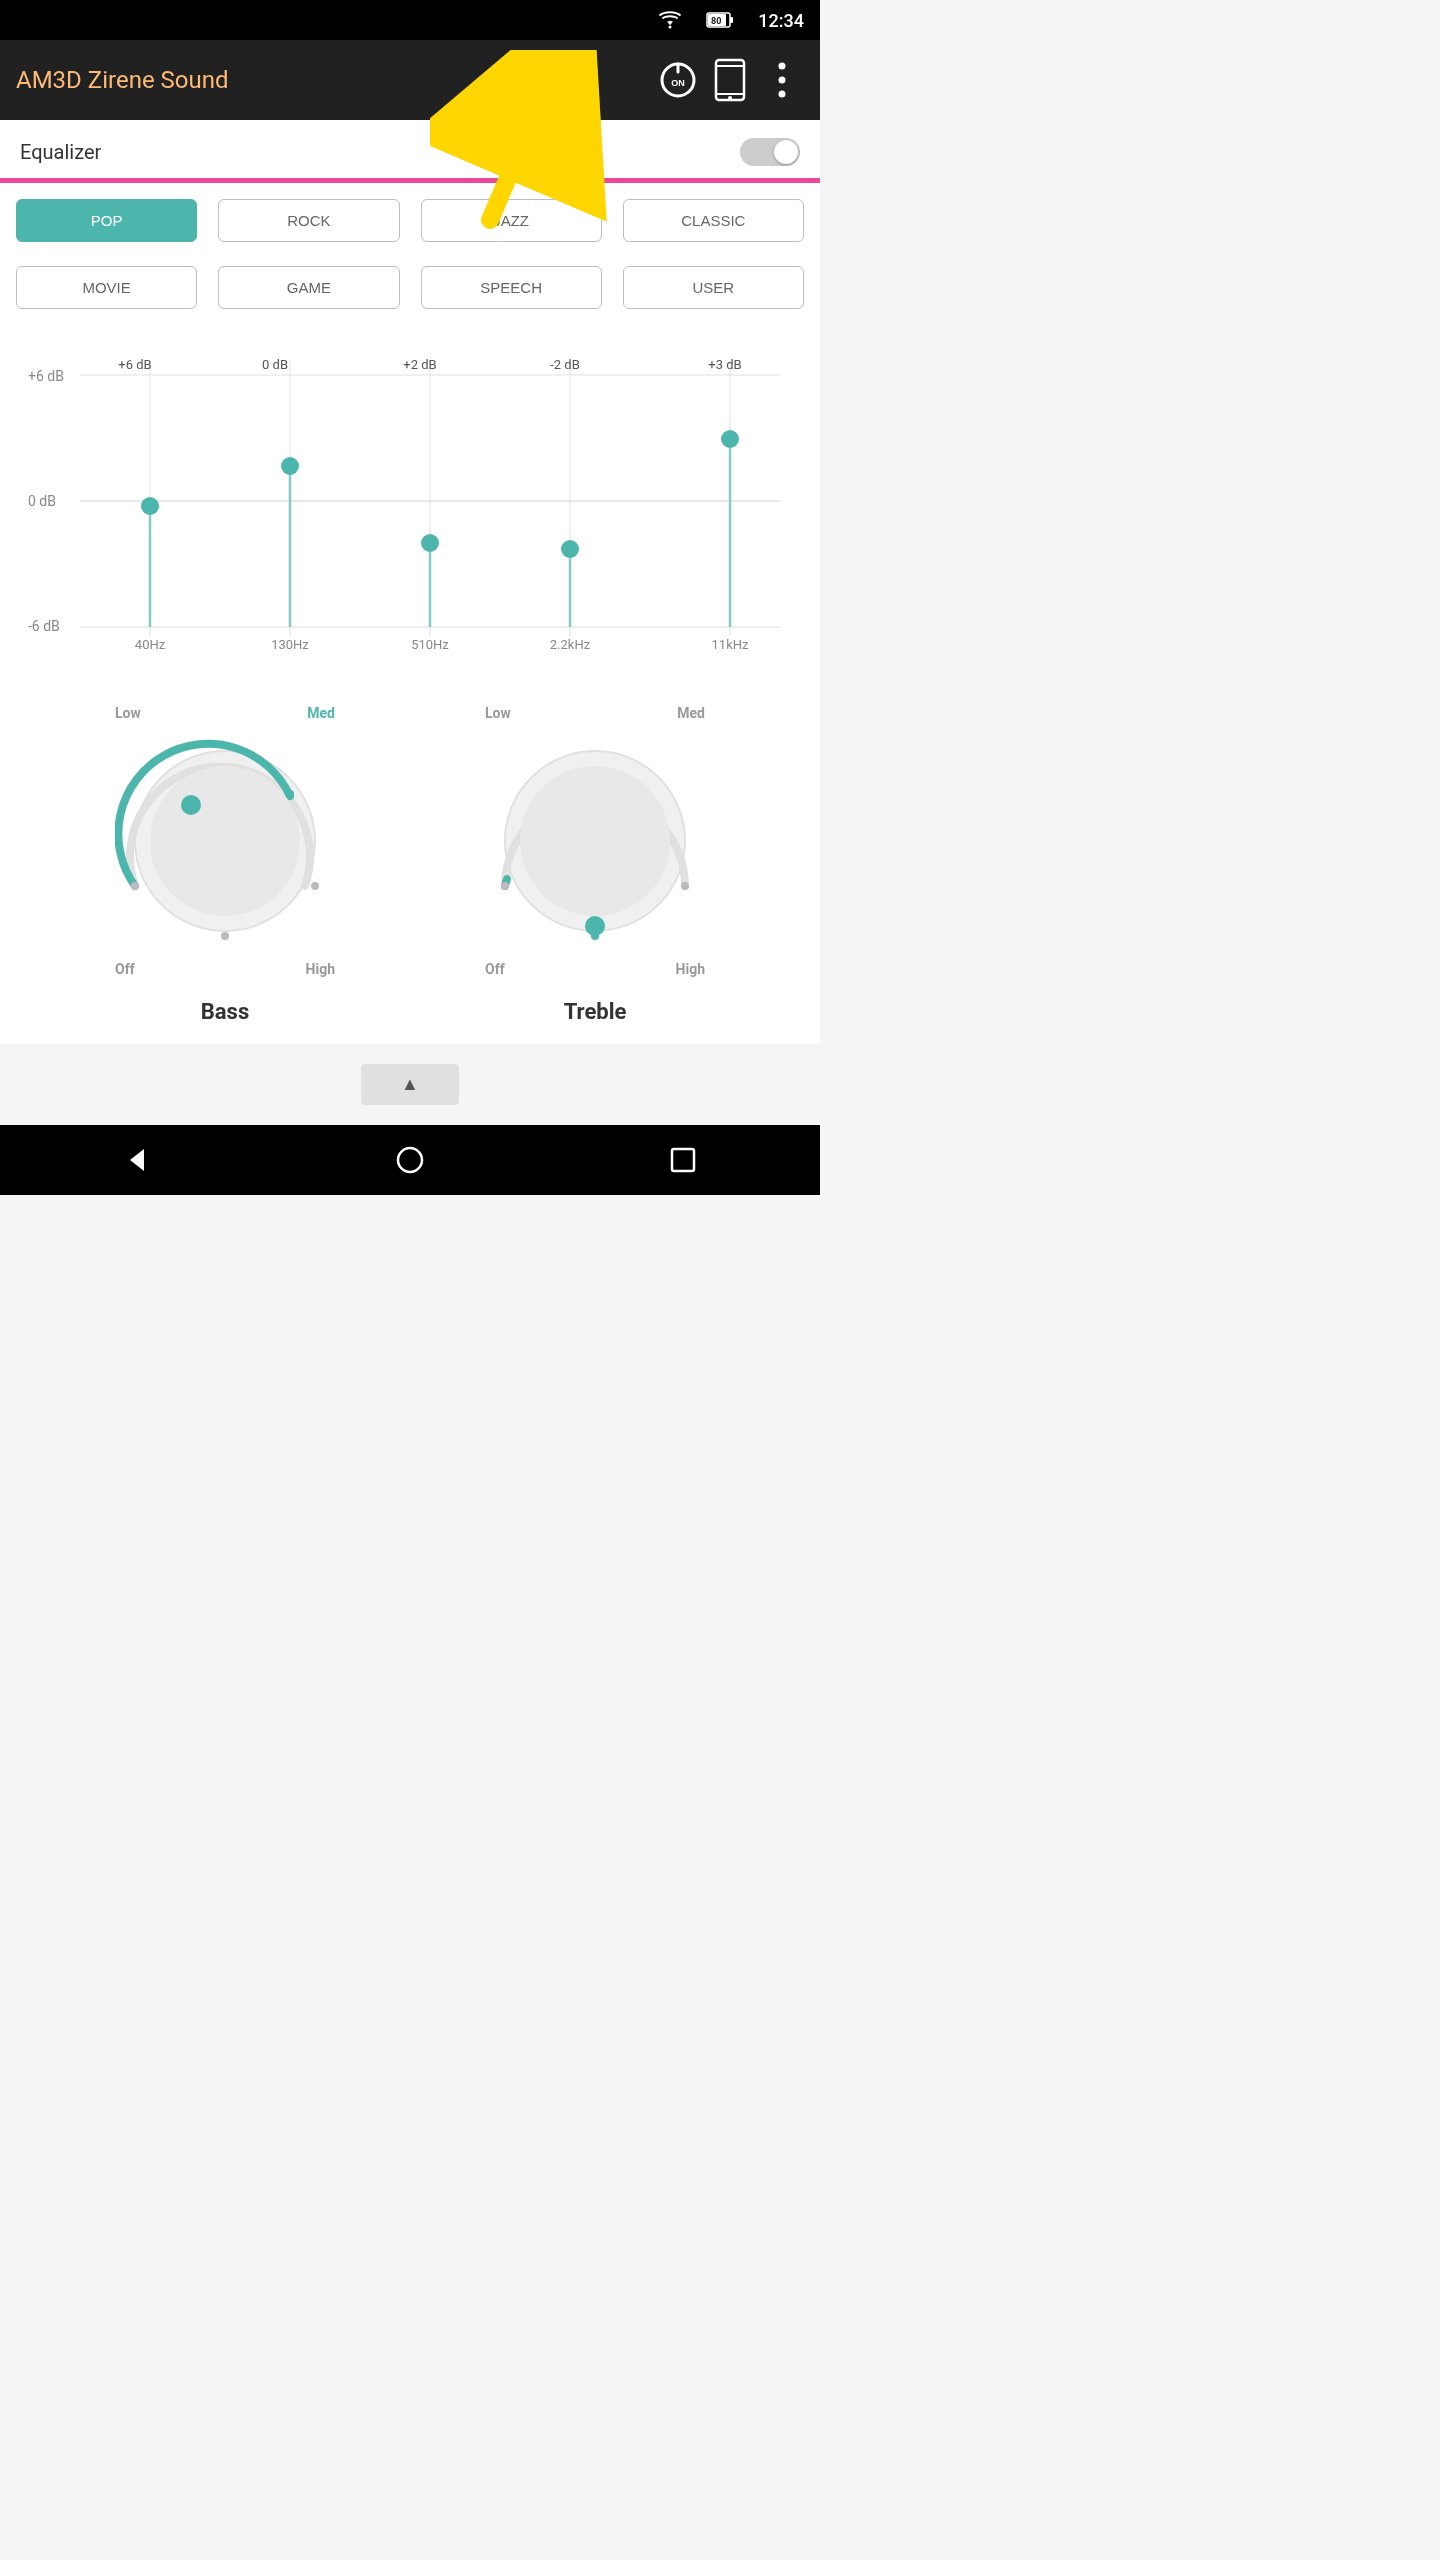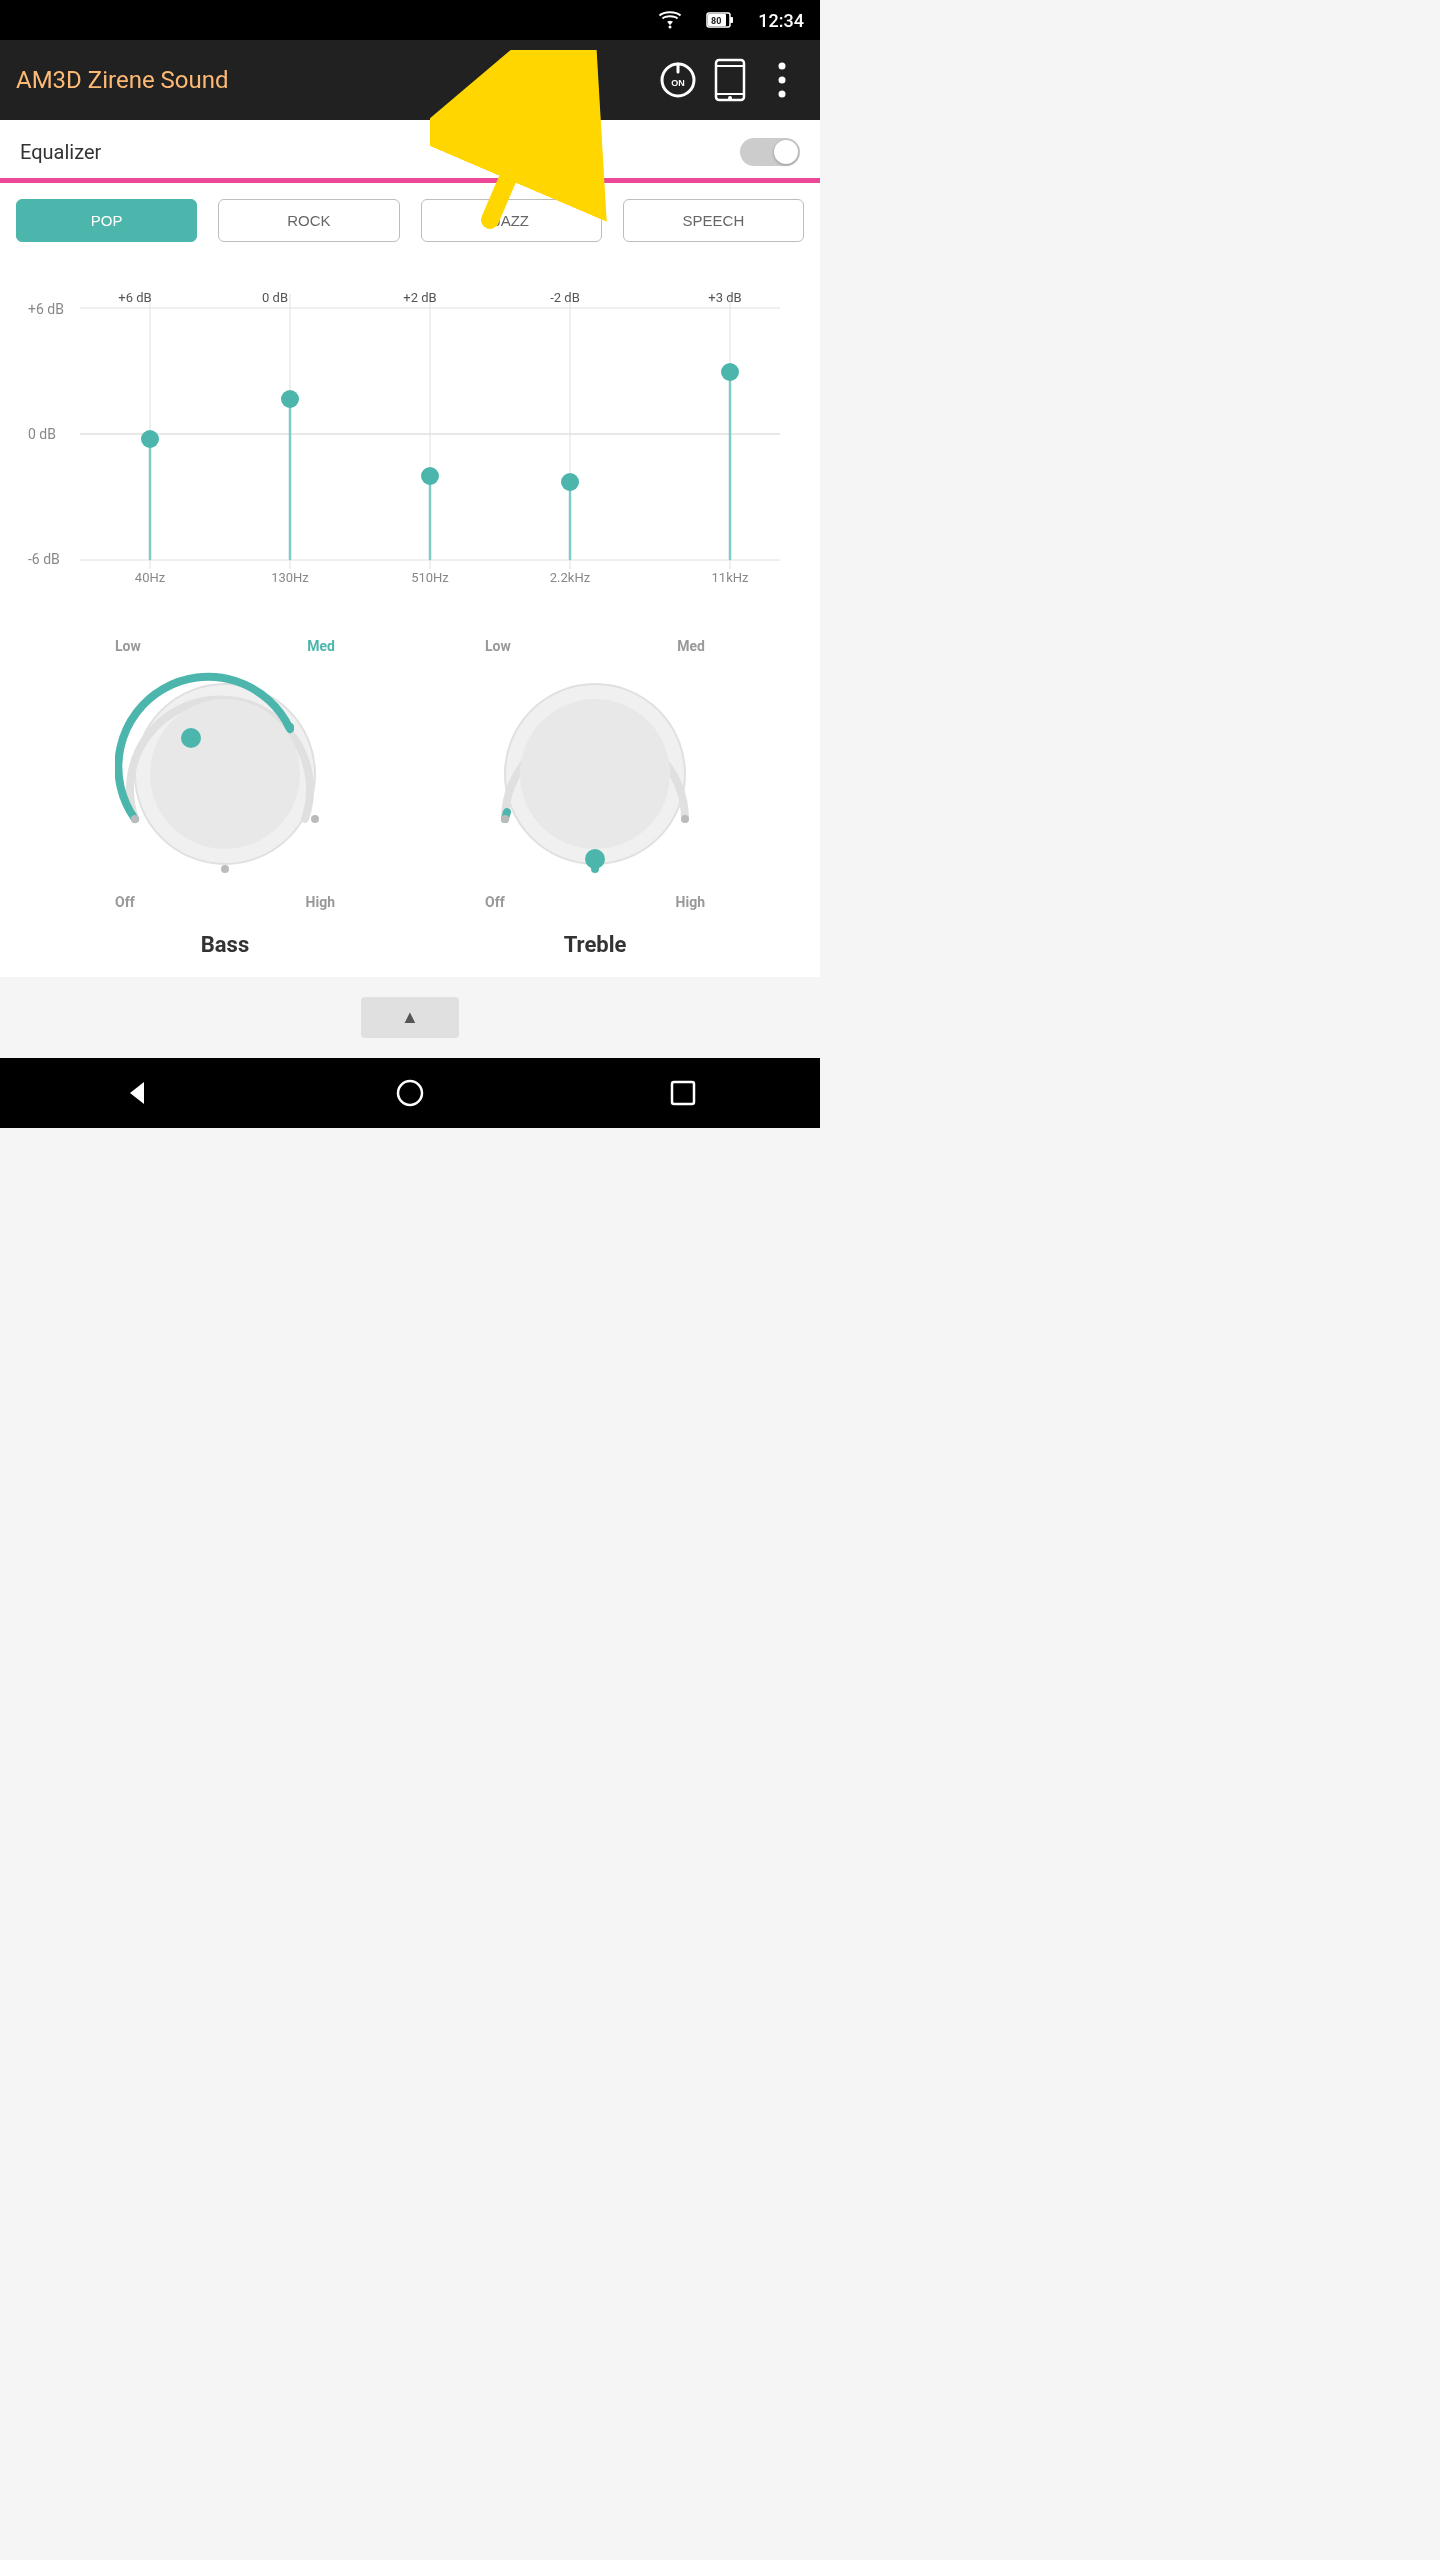--- a/index.html
+++ b/index.html
@@ -291,21 +291,27 @@
       <div class="toggle-switch">
         <div class="toggle-knob"></div>
       </div>
     </div>
 
     <div class="preset-section">
       <div class="preset-row">
         <button class="preset-btn active">POP</button>
         <button class="preset-btn">ROCK</button>
         <button class="preset-btn">JAZZ</button>
+        <button class="preset-btn">CLASSIC</button>
+      </div>
+      <div class="preset-row">
+        <button class="preset-btn">MOVIE</button>
+        <button class="preset-btn">GAME</button>
         <button class="preset-btn">SPEECH</button>
+        <button class="preset-btn">USER</button>
       </div>
     </div>
 
     <div class="eq-chart">
       <svg viewBox="0 0 780 300" preserveAspectRatio="xMidYMid meet">
 
         <text x="8" y="30" font-size="14" fill="#888">+6 dB</text>
         <text x="8" y="155" font-size="14" fill="#888">0 dB</text>
         <text x="8" y="280" font-size="14" fill="#888">-6 dB</text>
 

